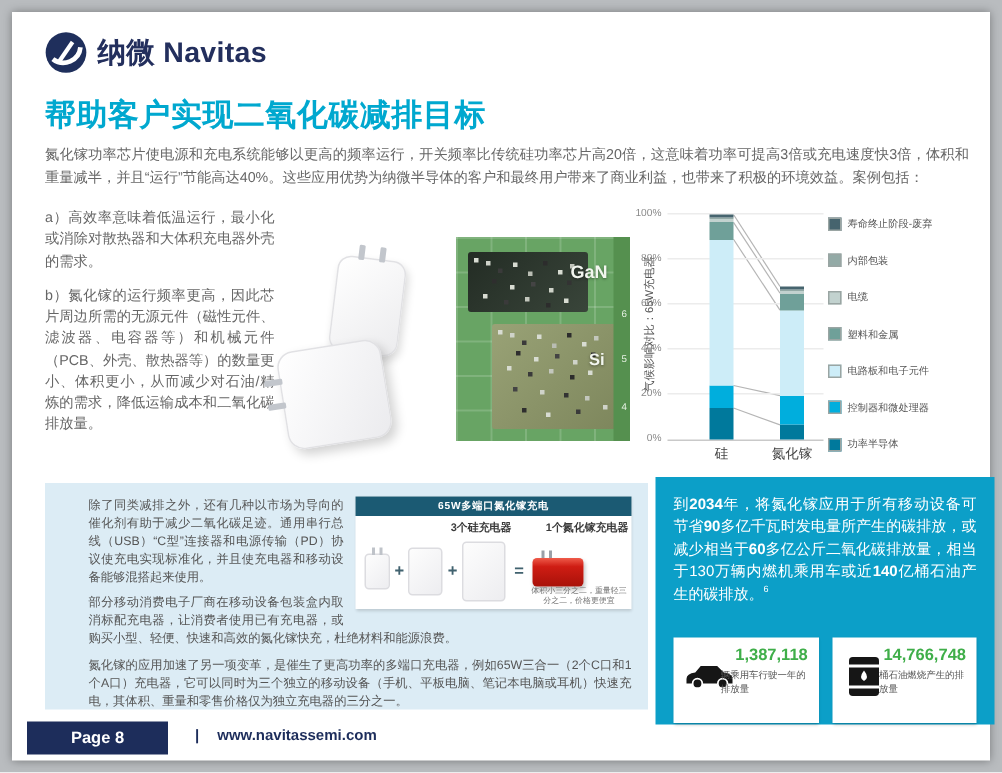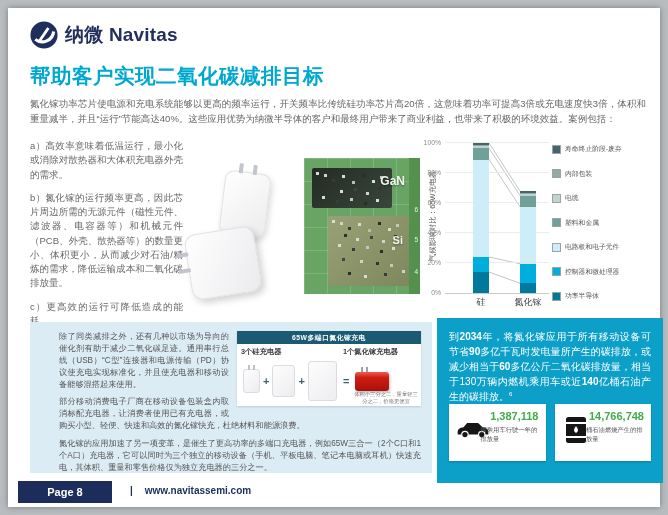--- a/index.html
+++ b/index.html
@@ -58,35 +58,35 @@
   .legend-tx{font-size:6.8px;color:#555;white-space:nowrap;}
   .connectors{position:absolute;left:0;top:0;}
 
   
   .catalyst{left:22px;top:314px;width:402px;height:151px;background:#dcecf5;padding:9px 11px;box-sizing:border-box;}
   .catalyst h3{margin:0 0 5px 0;font-size:12.5px;color:#333;letter-spacing:.5px;}
   .catalyst p{margin:0 0 6px 18px;font-size:8.2px;color:#555;line-height:1.45;text-align:justify;}
   .diagram{float:right;width:184px;height:75px;margin:0 0 4px 8px;background:#ffffff;box-shadow:0 1px 2px rgba(0,0,0,.15);position:relative;}
   .diagram-head{height:13px;background:#1b5a73;color:#fff;font-size:6.8px;font-weight:bold;text-align:center;line-height:13px;letter-spacing:.5px;}
   .diagram-body{position:relative;height:62px;}
-  .dg-lab{position:absolute;top:3px;font-size:7.3px;font-weight:bold;color:#3a3a3a;text-align:left;}
+  .dg-lab{position:absolute;top:3px;font-size:7.3px;font-weight:bold;color:#3a3a3a;text-align:right;}
   .dg-row{position:absolute;left:6px;top:14px;width:172px;height:46px;display:flex;align-items:center;}
   .wchg{background:linear-gradient(135deg,#fdfdfd,#ededf0);border:1px solid #dcdce0;border-radius:3px;position:relative;flex:0 0 auto;}
   .wchg i{position:absolute;top:-5px;width:2px;height:5px;background:#bfc3c9;}
   .op{font-size:11px;font-weight:bold;color:#41626f;margin:0 3px;flex:0 0 auto;}
   .redchg{width:34px;height:19px;border-radius:3px;background:linear-gradient(180deg,#ef5b4a 0%,#cf1d14 30%,#a81109 100%);box-shadow:1px 2px 3px rgba(0,0,0,.25);position:relative;flex:0 0 auto;}
   .redchg i{position:absolute;top:-5px;width:2px;height:5px;background:#9aa0a8;}
   .dg-note{position:absolute;right:2px;bottom:1px;width:66px;font-size:5.3px;color:#777;text-align:center;line-height:1.3;}
 
   
   .impact{left:429px;top:310px;width:226px;height:165px;background:#0c9fc8;padding:11px 12px;box-sizing:border-box;}
   .impact-text{font-size:10px;color:#ffffff;line-height:1.5;text-align:justify;}
   .impact-text b{font-weight:bold;}
   .impact-text sup{font-size:6px;}
-  .cards{display:flex;gap:9px;margin-top:0;}
+  .cards{display:flex;gap:9px;margin-top:21px;}
   .card{flex:1;height:57px;background:#fff;position:relative;box-shadow:0 1px 2px rgba(0,0,0,.2);}
   .card .num{position:absolute;top:6px;right:7px;font-size:11px;font-weight:bold;color:#3fae49;}
   .card .lab{position:absolute;top:22px;right:7px;width:58px;font-size:6.3px;color:#555;line-height:1.35;text-align:left;}
   .card .ico{position:absolute;left:6px;top:16px;}
 
   
   .pagebox{left:10px;top:473px;width:94px;height:22px;background:#1d2d5b;color:#fff;font-size:11px;font-weight:bold;text-align:center;line-height:22px;}
   .footer-row{left:122px;top:477px;display:flex;gap:12px;font-size:10px;font-weight:bold;color:#1d2d5b;align-items:center;}
 </style>
 </head>
@@ -102,21 +102,20 @@
         <path d="M10 24 L 21 8" stroke="#ffffff" stroke-width="3.2" fill="none"></path>
       </svg>
       <span class="brand-text">纳微 Navitas</span>
     </div>
     <div class="abs page-title">帮助客户实现二氧化碳减排目标</div>
     <div class="abs intro">氮化镓功率芯片使电源和充电系统能够以更高的频率运行，开关频率比传统硅功率芯片高20倍，这意味着功率可提高3倍或充电速度快3倍，体积和重量减半，并且“运行”节能高达40%。这些应用优势为纳微半导体的客户和最终用户带来了商业利益，也带来了积极的环境效益。案例包括：</div>
 
     <div class="abs benefits">
       <p>a）高效率意味着低温运行，最小化或消除对散热器和大体积充电器外壳的需求。</p>
       <p>b）氮化镓的运行频率更高，因此芯片周边所需的无源元件（磁性元件、滤波器、电容器等）和机械元件（PCB、外壳、散热器等）的数量更小、体积更小，从而减少对石油/精炼的需求，降低运输成本和二氧化碳排放量。</p>
-      <p>c）更高效的运行可降低造成的能耗。</p>
     </div>
 
     <div class="abs chargers">
       <div class="chgA">
           <i class="p1"></i>
           <i class="p2"></i>
         </div>
       <div class="chgB">
           <i class="p1"></i>
           <i class="p2"></i>

